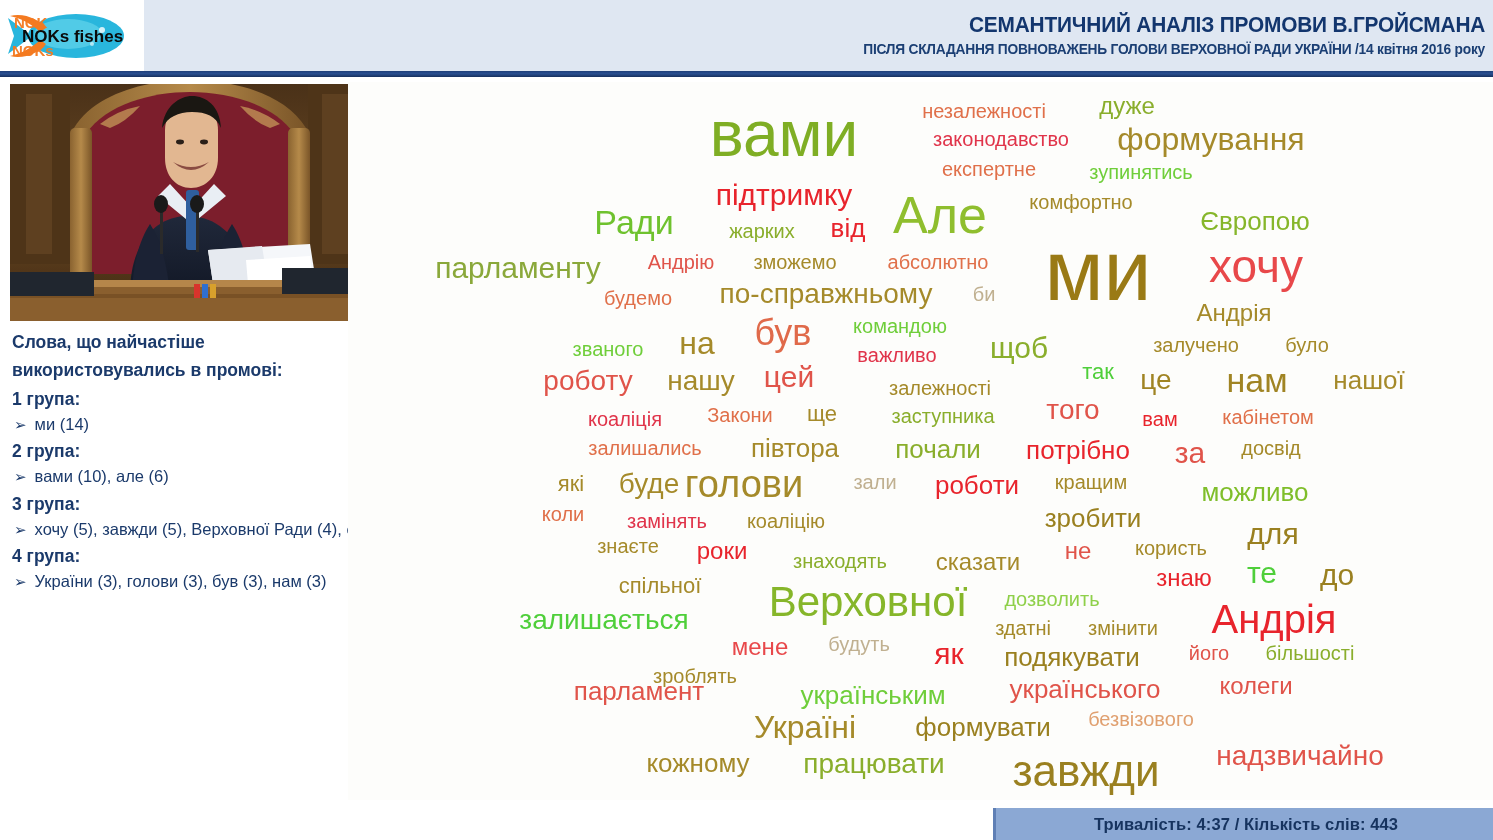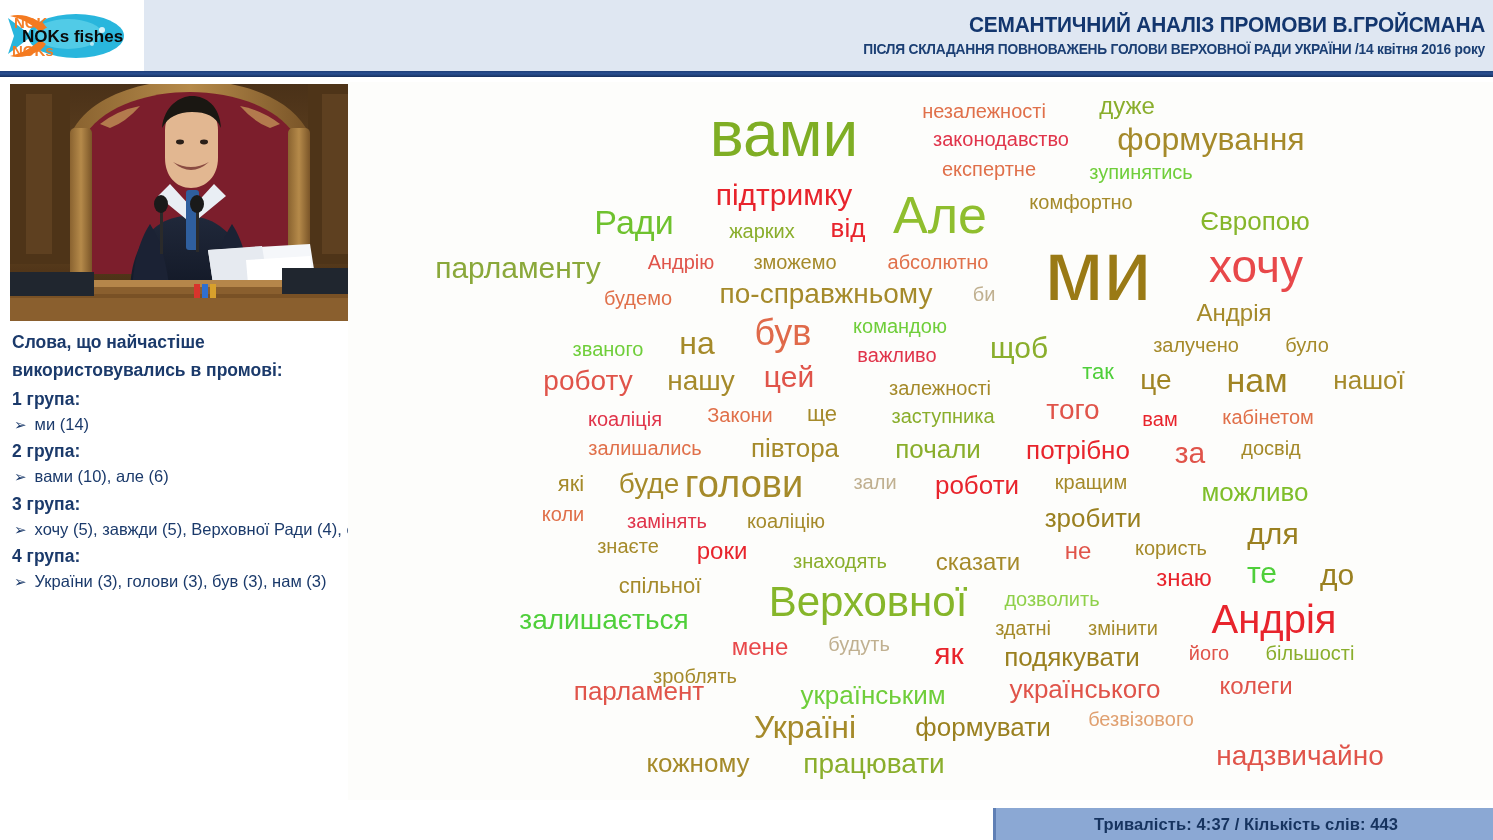--- a/index.html
+++ b/index.html
@@ -213,20 +213,21 @@
     <span class="btext">України (3), голови (3), був (3), нам (3)</span>
   </div>
 </div>
 
 <div id="cloud-panel">
   <div id="cloud">
       <span class="w" style="left: 750px; top: 188px; font-size: 86px; color: rgb(154, 122, 21);">ми</span>
       <span class="w" style="left: 436px; top: 52px; font-size: 64px; color: rgb(127, 174, 36);">вами</span>
       <span class="w" style="left: 592px; top: 133px; font-size: 52px; color: rgb(143, 190, 46);">Але</span>
       <span class="w" style="left: 908px; top: 184px; font-size: 46px; color: rgb(232, 72, 74);">хочу</span>
+      <span class="w" style="left: 738px; top: 689px; font-size: 44px; color: rgb(154, 128, 32);">завжди</span>
       <span class="w" style="left: 520px; top: 520px; font-size: 42px; color: rgb(134, 182, 42);">Верховної</span>
       <span class="w" style="left: 926px; top: 537px; font-size: 40px; color: rgb(232, 36, 44);">Андрія</span>
       <span class="w" style="left: 396px; top: 402px; font-size: 38px; color: rgb(165, 138, 42);">голови</span>
       <span class="w" style="left: 435px; top: 251px; font-size: 36px; color: rgb(224, 106, 74);">був</span>
       <span class="w" style="left: 909px; top: 298px; font-size: 34px; color: rgb(160, 132, 35);">нам</span>
       <span class="w" style="left: 863px; top: 57px; font-size: 32px; color: rgb(165, 138, 42);">формування</span>
       <span class="w" style="left: 286px; top: 140px; font-size: 34px; color: rgb(111, 194, 46);">Ради</span>
       <span class="w" style="left: 436px; top: 113px; font-size: 30px; color: rgb(232, 36, 44);">підтримку</span>
       <span class="w" style="left: 170px; top: 186px; font-size: 30px; color: rgb(138, 168, 58);">парламенту</span>
       <span class="w" style="left: 478px; top: 212px; font-size: 28px; color: rgb(165, 138, 42);">по-справжньому</span>

